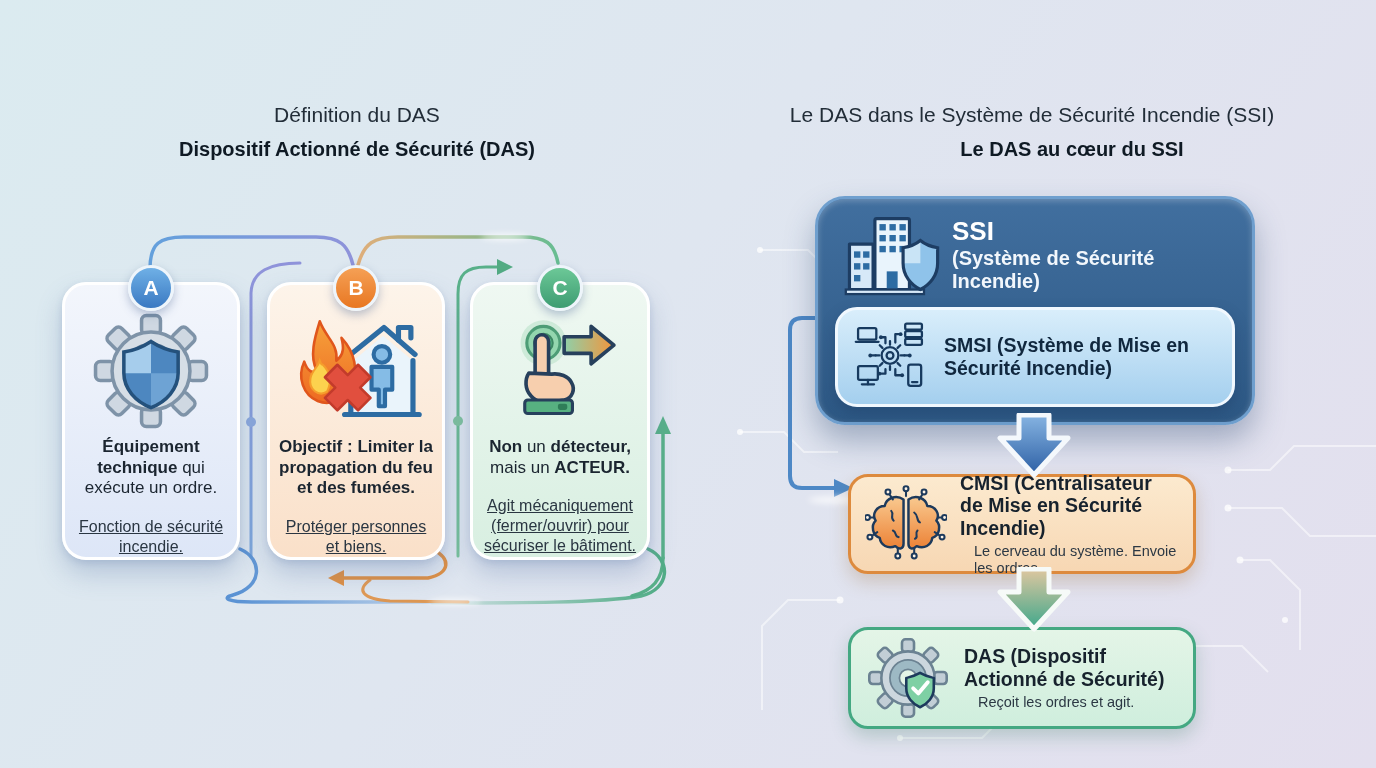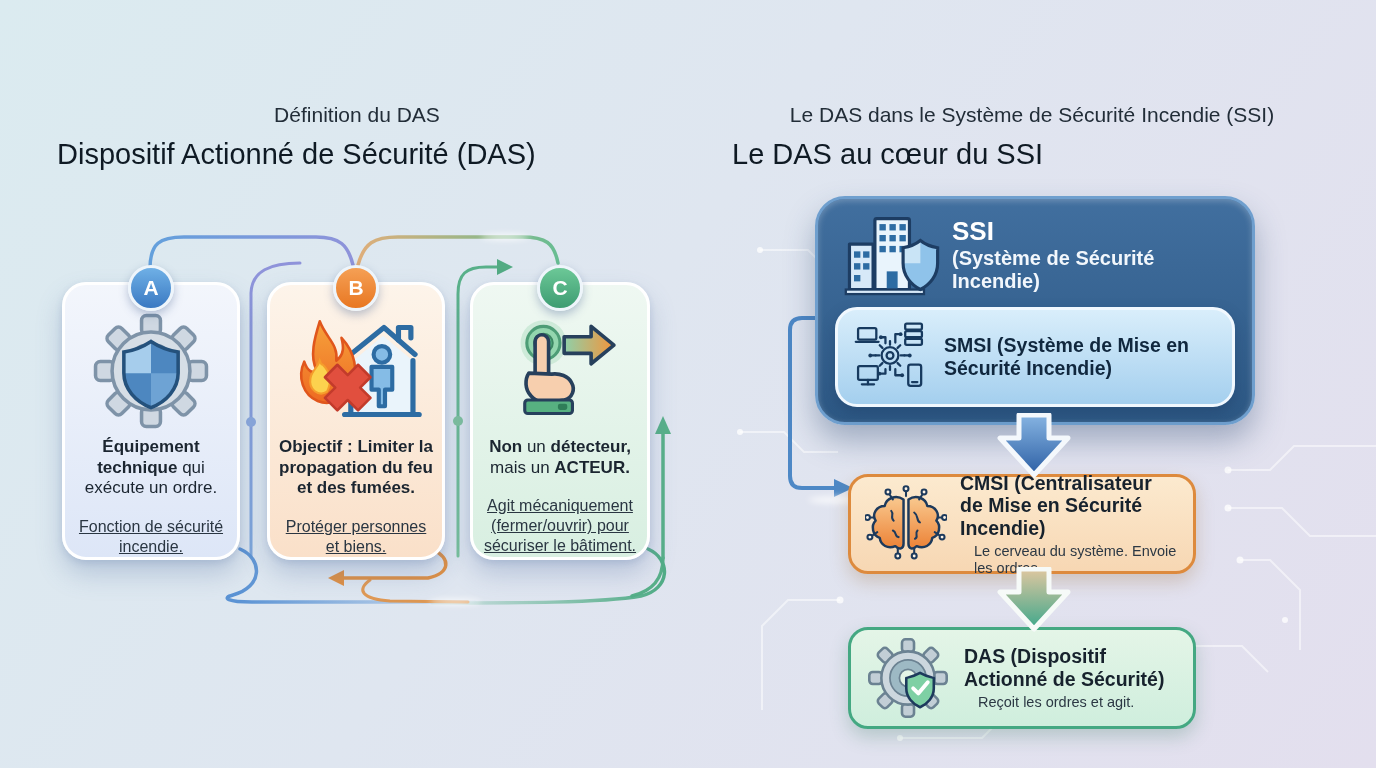--- a/index.html
+++ b/index.html
@@ -6,23 +6,23 @@
   .stage{position:relative;width:1376px;height:768px;overflow:hidden;
     font-family:"Liberation Sans","DejaVu Sans",sans-serif;
     background:linear-gradient(125deg,#dbebf0 0%,#dfe6f0 45%,#e3dfee 100%);}
   svg{display:block;}
   .layer{position:absolute;left:0;top:0;pointer-events:none;}
 
   .page-title{position:absolute;top:24px;left:0;width:100%;text-align:center;
     font-size:34px;font-weight:800;color:#13202e;letter-spacing:.2px;z-index:5;margin:0;}
 
   .panel-sub{position:absolute;width:600px;text-align:center;font-size:21px;color:#222d38;z-index:5;}
-  .panel-head{position:absolute;width:600px;font-size:29px;font-weight:400;color:#0f1a24;z-index:5;}
+  .panel-head{position:absolute;width:600px;text-align:center;font-size:20px;font-weight:700;color:#0f1a24;z-index:5;}
   .sub-left{left:57px;top:103px;}   .head-left{left:57px;top:138px;}
-  .sub-right{left:732px;top:103px;} .head-right{left:732px;top:138px;}
+  .sub-right{left:732px;top:103px;} .head-right{left:772px;top:138px;}
 
   
   .card{position:absolute;top:282px;width:178px;height:278px;border-radius:24px;
     border:3px solid #ffffff;box-sizing:border-box;z-index:3;
     box-shadow:0 14px 26px rgba(84,110,160,.28),0 3px 7px rgba(84,110,160,.18);}
   .card-a{left:62px;background:linear-gradient(180deg,#f3f6fc,#dde6f7);}
   .card-b{left:267px;background:linear-gradient(180deg,#fdf4ea,#fae0c9);}
   .card-c{left:470px;width:180px;background:linear-gradient(180deg,#eff8f2,#d8efe1);}
   .badge{position:absolute;top:-20px;left:50%;transform:translateX(-50%);
     width:40px;height:40px;border-radius:50%;border:3px solid #eef5fb;box-sizing:content-box;

